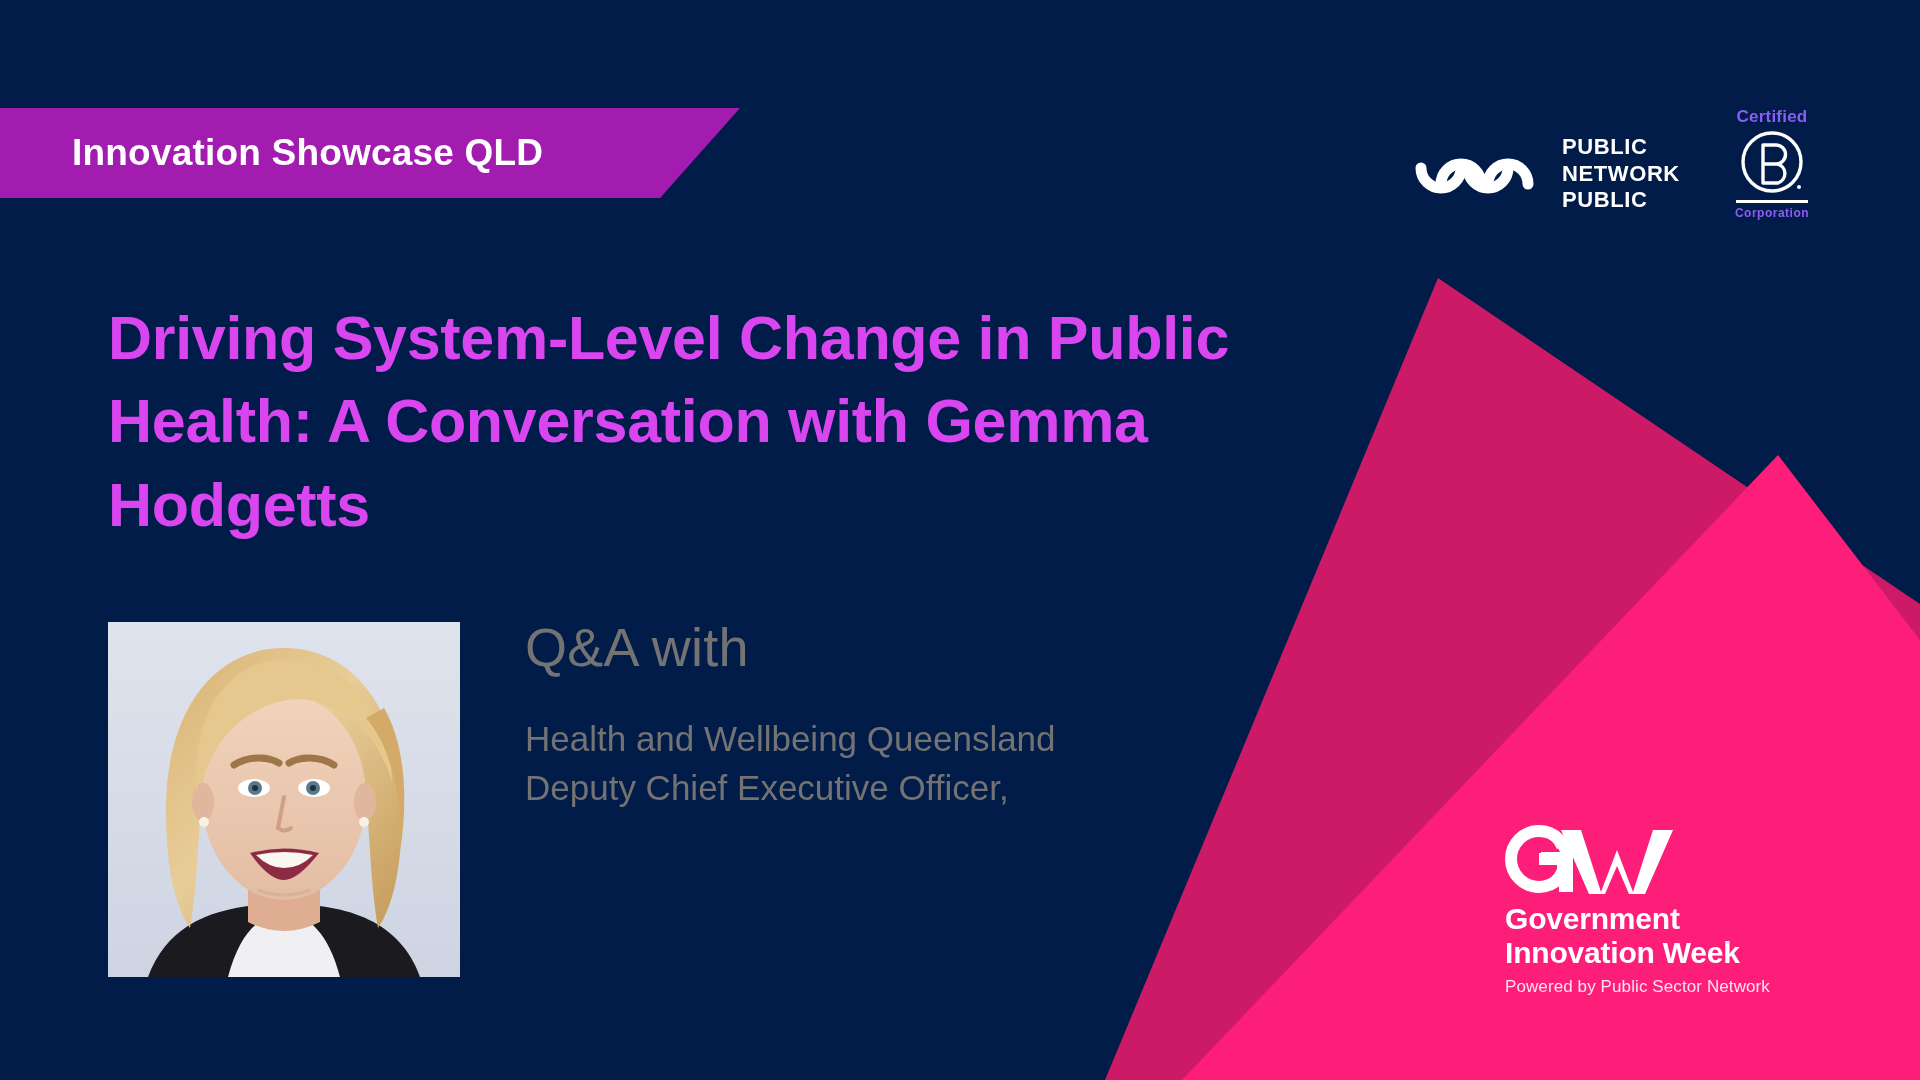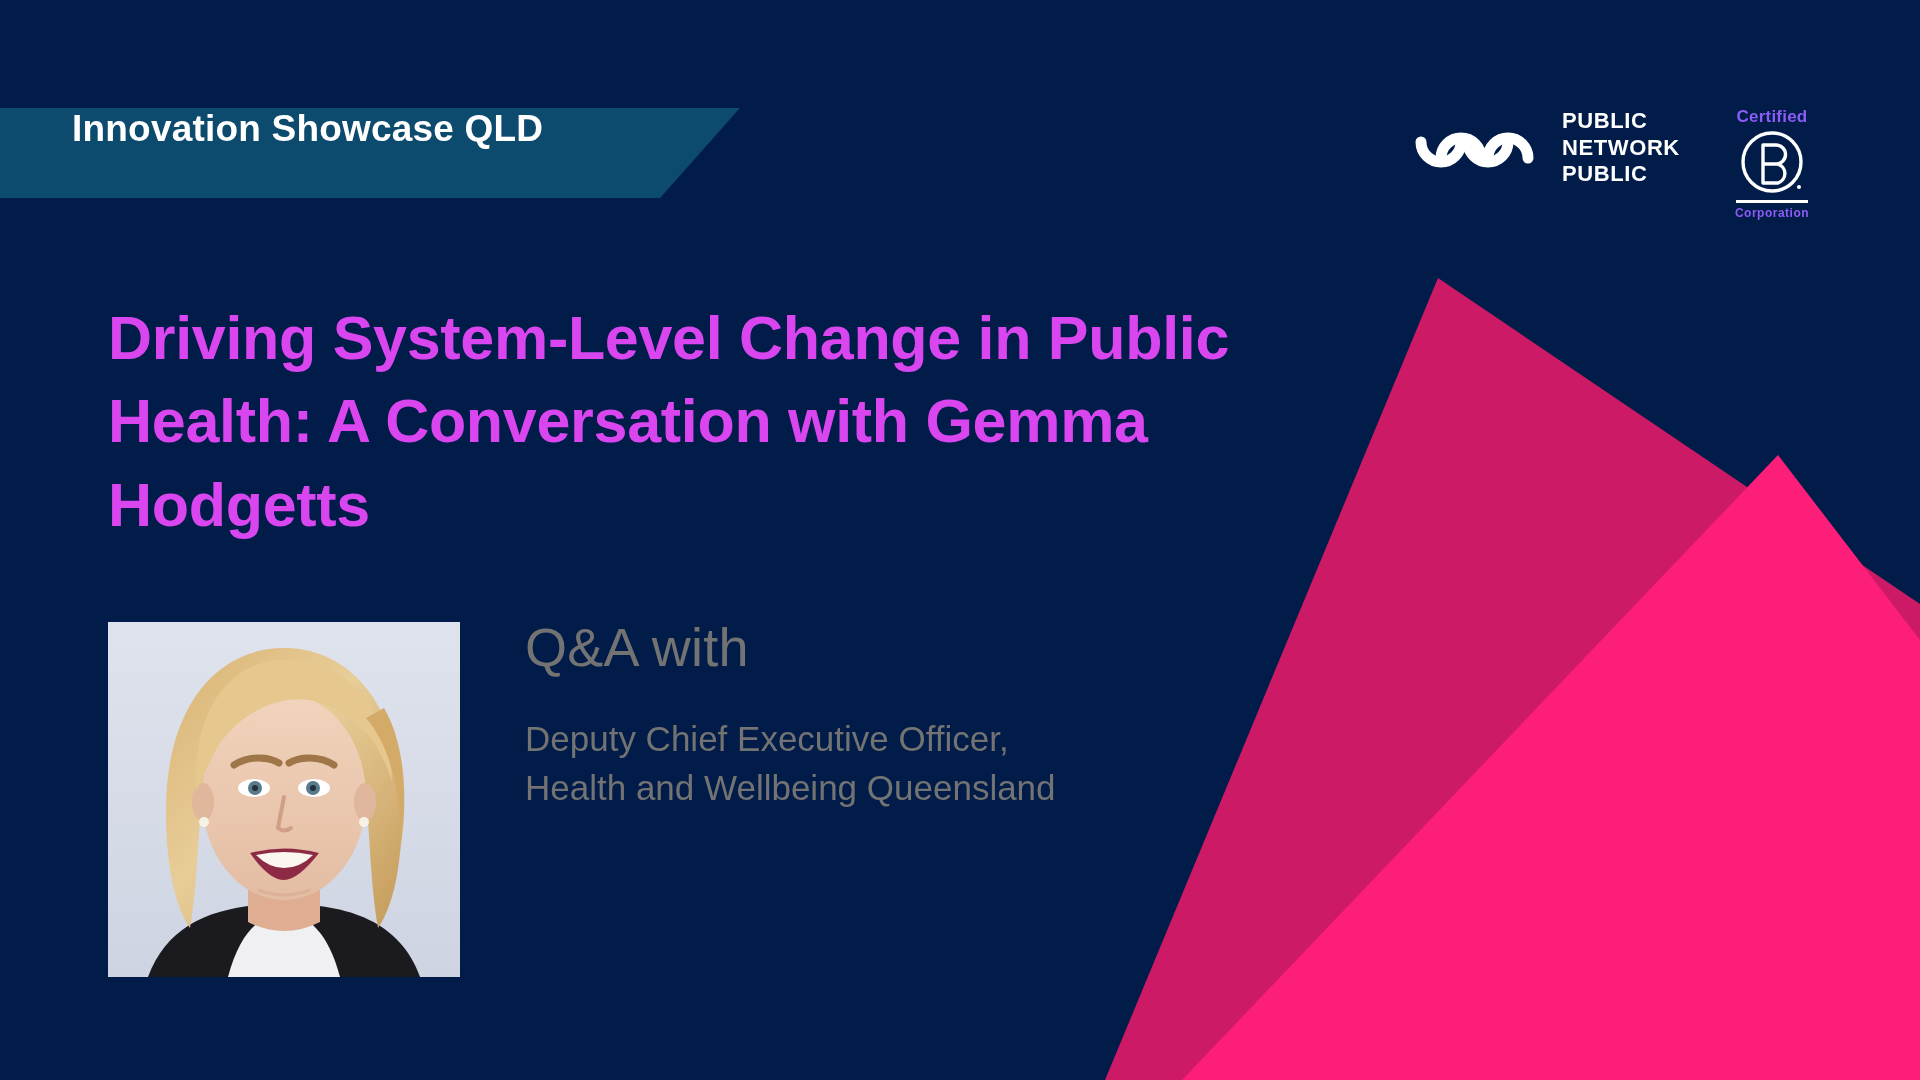--- a/index.html
+++ b/index.html
@@ -31,25 +31,25 @@
     pointer-events: none;
   }
 
   
   .ribbon {
     position: absolute;
     left: 0;
     top: 108px;
     height: 90px;
     width: 740px;
-    background: #0c4a6e;
+    background: #a21caf;
     -webkit-clip-path: polygon(0 0, 100% 0, 89.2% 100%, 0 100%);
     clip-path: polygon(0 0, 100% 0, 89.2% 100%, 0 100%);
     display: flex;
-    align-items: flex-start;
+    align-items: center;
   }
   .ribbon-label {
     color: #ffffff;
     font-size: 37px;
     font-weight: bold;
     letter-spacing: 0.2px;
     padding-left: 72px;
     white-space: nowrap;
   }
 
@@ -103,21 +103,21 @@
     font-weight: 300;
     line-height: 1.38;
     margin: 0;
   }
   .speaker-role span { display: block; }
 
   
   .psn-logo {
     position: absolute;
     left: 1408px;
-    top: 106px;
+    top: 132px;
     display: flex;
     align-items: center;
     gap: 14px;
   }
   .psn-mark { width: 140px; height: 84px; display: block; }
   .psn-words {
     color: #ffffff;
     font-size: 22px;
     font-weight: bold;
     line-height: 1.22;
@@ -249,22 +249,22 @@
       <path d="M142 231 Q176 222 211 231 Q190 258 176 258 Q161 258 142 231 Z" fill="#8e2b44"></path>
       <path d="M148 233 Q176 227 205 233 Q192 246 176 246 Q161 246 148 233 Z" fill="#fbf7f0"></path>
 
       <path d="M150 268 Q176 278 202 268" stroke="#d7ad94" stroke-width="3" fill="none" opacity="0.7"></path>
     </svg>
   </div>
 
   <div class="speaker-text">
     <div class="qa-with">Q&amp;A with</div>
     <div class="speaker-role">
+      <span>Health and Wellbeing Queensland</span>
       <span>Deputy Chief Executive Officer,</span>
-      <span>Health and Wellbeing Queensland</span>
     </div>
   </div>
 
   <div class="psn-logo">
     <svg class="psn-mark" viewBox="0 0 140 84" aria-hidden="true">
       <g fill="none" stroke="#ffffff" stroke-width="11" stroke-linecap="round">
 
         <path d="M33 52 A20 20 0 1 1 73 52"></path>
 
         <path d="M80 52 A20 20 0 1 1 120 52"></path>
@@ -285,14 +285,30 @@
     <div class="bcorp-certified">Certified</div>
     <svg class="bcorp-mark" viewBox="0 0 66 66" aria-hidden="true">
       <circle cx="33" cy="33" r="29" fill="none" stroke="#ffffff" stroke-width="3.4"></circle>
       <path d="M24 16 h13 a9.5 9.5 0 0 1 0 19 h-13 z M24 35 h14.5 a9.8 9.8 0 0 1 0 19 H24 z" fill="none" stroke="#ffffff" stroke-width="3.4" stroke-linejoin="round"></path>
       <circle cx="60" cy="58" r="2" fill="#ffffff"></circle>
     </svg>
     <div class="bcorp-rule"></div>
     <div class="bcorp-corporation">Corporation</div>
   </div>
 
+  <div class="giw-logo">
+    <svg class="giw-mark" viewBox="0 0 172 74" aria-hidden="true">
+
+      <path d="M52 27 A26 26 0 1 0 52 47 L52 40 L36 40 L36 30 L66 30 L66 70 L54 70 L54 58
+               A28 28 0 1 1 64 22 Z" fill="#ffffff"></path>
+      <circle cx="34" cy="37" r="28" fill="none" stroke="#ffffff" stroke-width="12"></circle>
+      <rect x="34" y="31" width="34" height="12" fill="#ffffff"></rect>
+      <rect x="56" y="31" width="12" height="39" fill="#ffffff"></rect>
+
+      <path d="M76 8 L96 70 L112 28 L128 70 L148 8 L168 8 L140 72 L124 72 L112 44
+               L100 72 L84 72 L56 8 Z" fill="#ffffff"></path>
+    </svg>
+    <div class="giw-line1">Government</div>
+    <div class="giw-line2">Innovation Week</div>
+    <div class="giw-powered">Powered by Public Sector Network</div>
+  </div>
 
 </div>
 
 </body></html>

